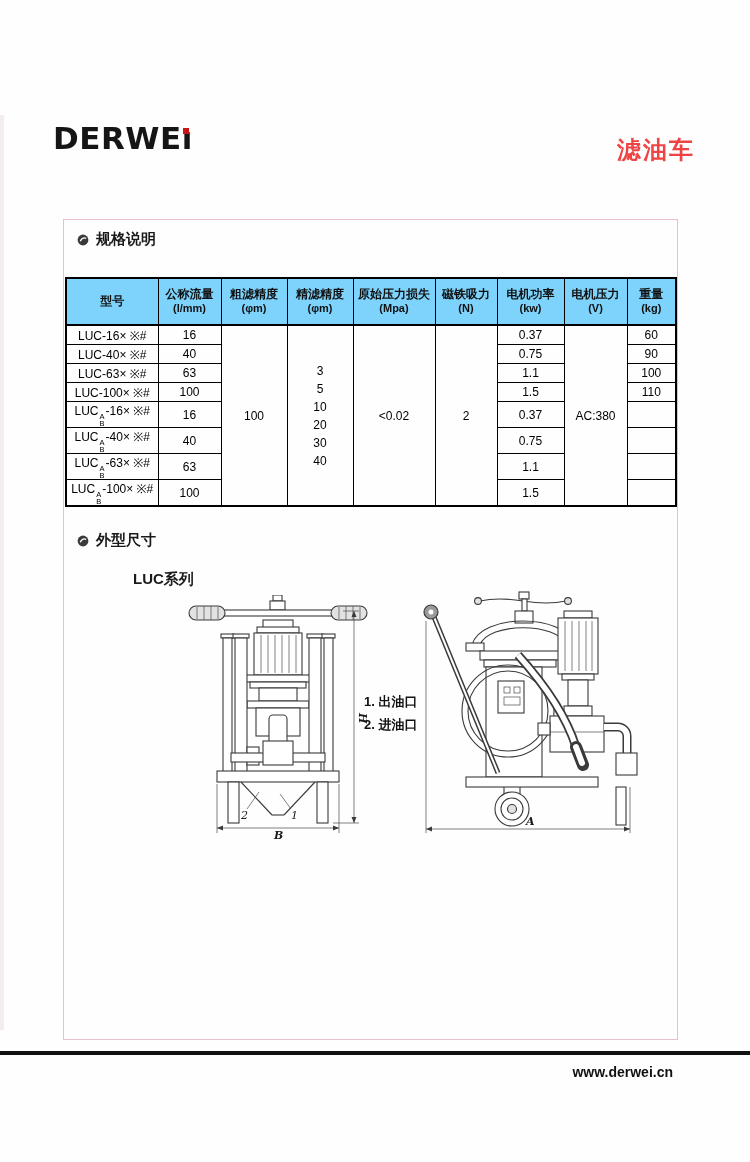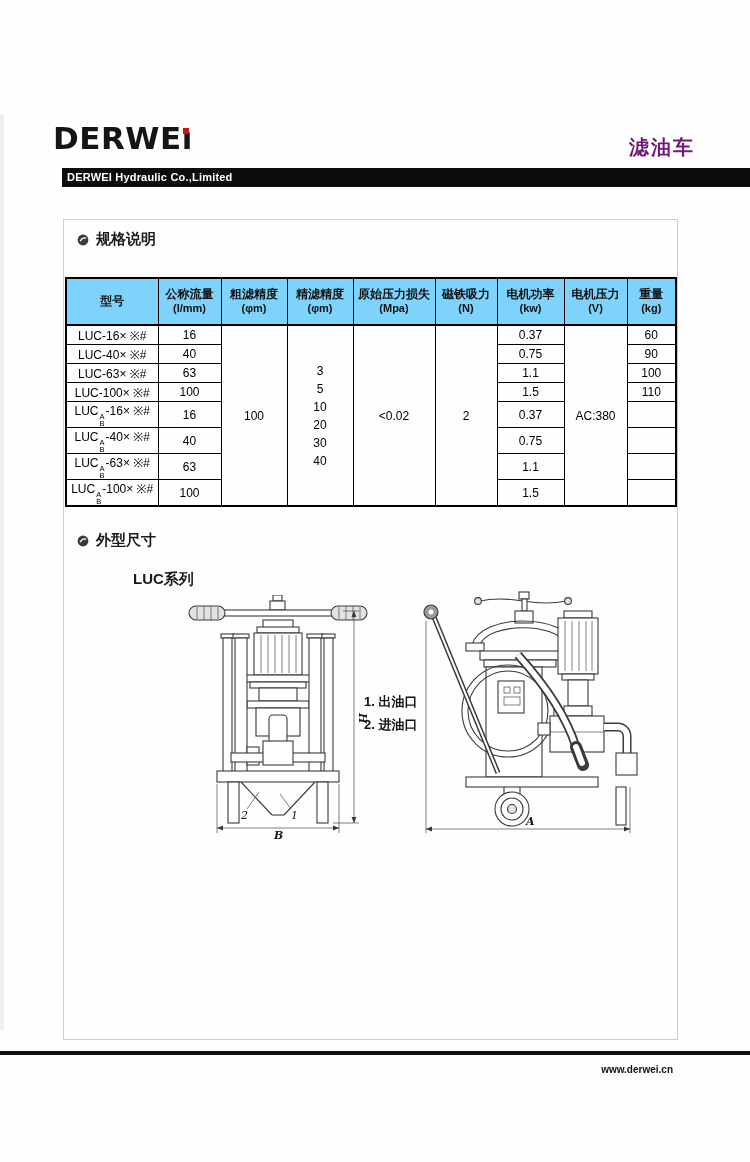--- a/index.html
+++ b/index.html
@@ -7,22 +7,22 @@
         font-family:"Liberation Sans",sans-serif;color:#111;overflow:hidden;}
 
   
   .edge-artifact{position:absolute;left:0;top:115px;width:4px;height:915px;background:#f4edee;}
 
   
   .logo{position:absolute;left:53px;top:121px;font-family:"DejaVu Sans",sans-serif;
         font-weight:800;font-size:31px;letter-spacing:.5px;color:#151515;line-height:1.1;}
   .logo-i{position:relative;display:inline-block;}
   .logo-dot{position:absolute;left:1px;top:7px;width:6px;height:6px;background:#c81414;}
-  .page-title{position:absolute;right:55px;top:134px;font-size:20px;font-weight:bold;
-        letter-spacing:2px;color:#701a75;font-family:Liberation Mono, monospace;}
+  .page-title{position:absolute;right:55px;top:134px;font-size:24px;font-weight:bold;
+        letter-spacing:2px;color:#ef4444;font-family:Liberation Mono, monospace;}
   .company-bar{position:absolute;left:62px;top:168px;width:688px;height:19px;background:#0d0d0d;
         color:#fff;font-size:11px;font-weight:bold;line-height:19px;padding-left:5px;
         box-sizing:border-box;letter-spacing:.2px;}
 
   
   .main-box{position:absolute;left:63px;top:219px;width:613px;height:819px;
         border:1px solid #e9bfca;background:#fffeff;}
 
   .sec-head{position:absolute;display:flex;align-items:center;gap:7px;
         font-size:15px;font-weight:bold;color:#1a1a1a;}
@@ -52,32 +52,31 @@
   svg .ln{stroke:#3a3a3a;stroke-width:1.1;fill:none;}
   svg .fw{stroke:#3a3a3a;stroke-width:1.1;fill:#fff;}
   svg .fg{stroke:#3a3a3a;stroke-width:1.1;fill:#e2e2e2;}
   svg .thin{stroke:#4a4a4a;stroke-width:.7;fill:none;}
   svg text{fill:#1a1a1a;}
   .dim-label{font-family:"DejaVu Serif",serif;font-style:italic;font-size:11px;font-weight:bold;}
   .callout{font-family:"DejaVu Serif",serif;font-style:italic;font-size:11px;}
 
   
   .footer-line{position:absolute;left:0;top:1051px;width:750px;height:4px;background:#111;}
-  .website{position:absolute;right:77px;top:1064px;font-size:10px;font-weight:bold;color:#111;}
+  .website{position:absolute;right:77px;top:1064px;font-size:14px;font-weight:bold;color:#111;}
 </style>
 </head>
 <body>
 
 <div id="page">
 
   <div class="edge-artifact"></div>
 
   <div class="logo"><span>DERWE</span><span class="logo-i"><span>ı</span><span class="logo-dot"></span></span></div>
   <div class="page-title">滤油车</div>
-  <div class="company-bar">DERWEI Hydraulic Co.,Limited</div>
 
   <div class="main-box">
 
     <div class="sec-head spec">
       <svg width="12" height="12" viewBox="0 0 12 12">
         <circle cx="6" cy="6" r="5.4" fill="#3a3a3a"></circle>
         <path d="M3.2,7.2 Q5.6,2.6 9.2,4.4" stroke="#fff" stroke-width="1.3" fill="none"></path>
       </svg>
       <span>规格说明</span>
     </div>

